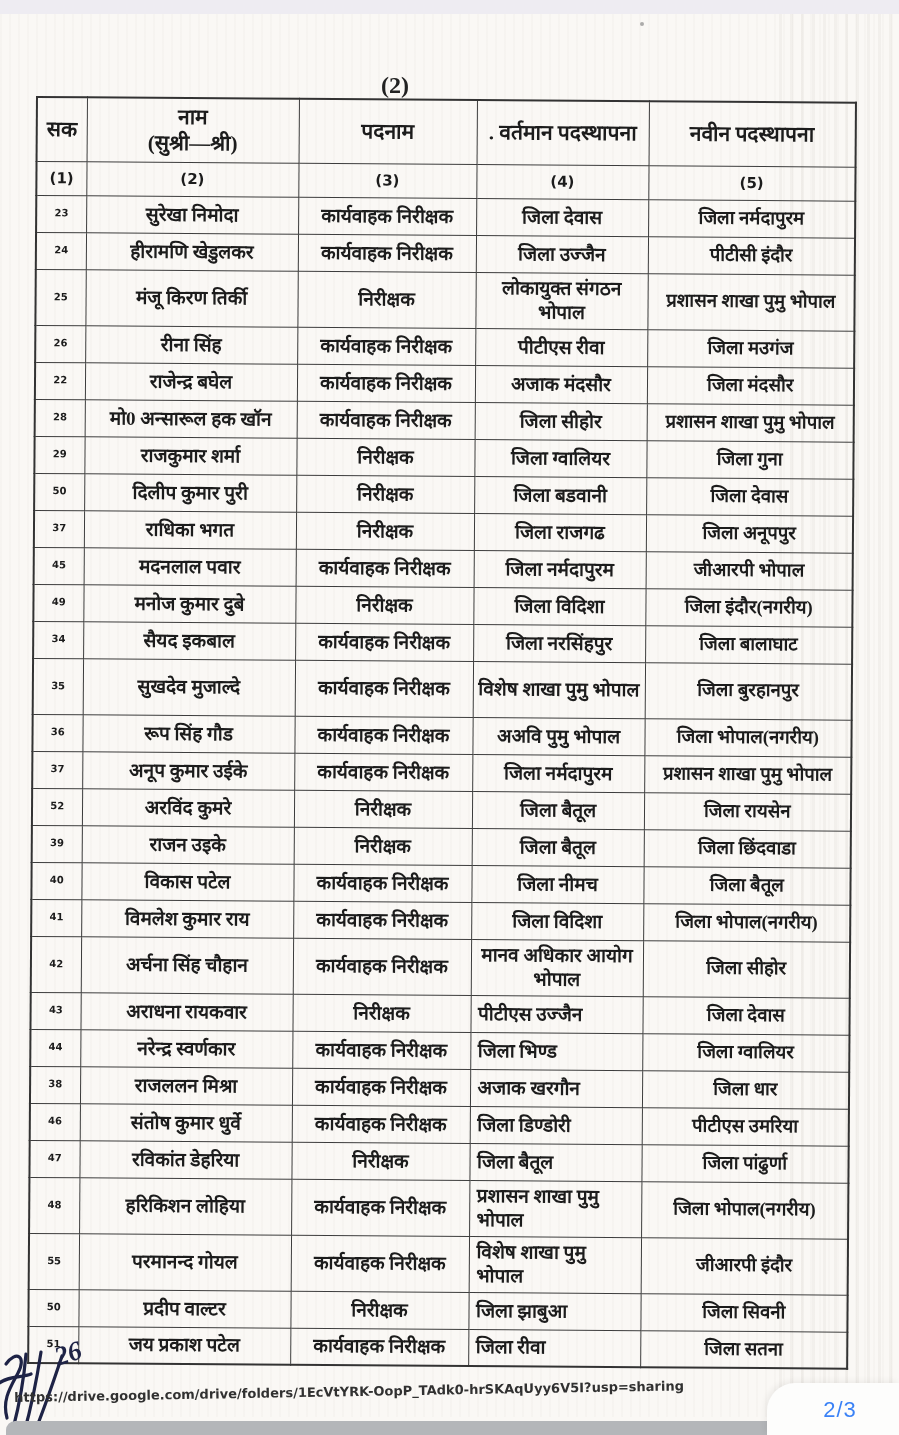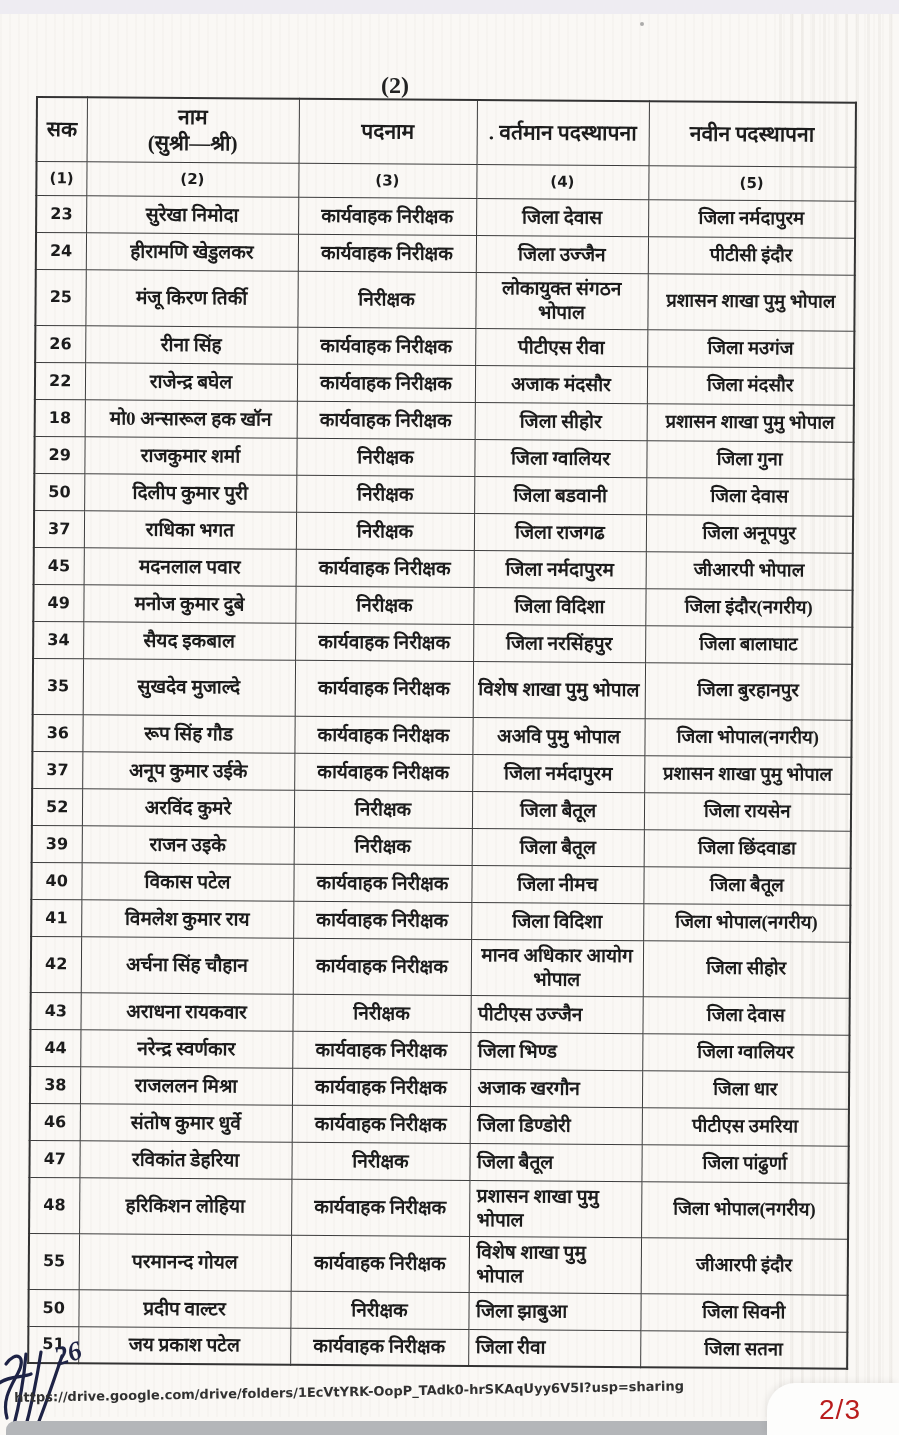--- a/index.html
+++ b/index.html
@@ -17,33 +17,33 @@
              font-weight:600;font-size:19px;}
   .doc-table th,.doc-table td{border:1.5px solid #3d3d3d;text-align:center;vertical-align:middle;
              padding:1px 4px;overflow:hidden;line-height:1.25;}
   .doc-table{border:2px solid #333;}
   .doc-table tr.hdr{height:64px;}
   .doc-table tr.hdr th{font-size:21px;font-weight:bold;}
   .doc-table tr.nums{height:34px;}
   .doc-table tr.nums td{font-family:"DejaVu Sans",sans-serif;font-size:15px;font-weight:bold;}
   .doc-table tbody tr{height:37px;}
   .doc-table tbody tr.tall{height:56px;}
-  .doc-table td.c-sn{font-family:"DejaVu Sans",sans-serif;font-size:16px;font-weight:bold;}
+  .doc-table td.c-sn{font-family:"DejaVu Sans",sans-serif;font-size:10px;font-weight:bold;}
   .doc-table td.c-current.left{text-align:left;padding-left:7px;}
   .doc-table td.c-new{font-size:18.5px;}
   .footer-url{position:absolute;left:14px;top:1390px;white-space:nowrap;
               font-family:"DejaVu Sans",sans-serif;font-weight:bold;font-size:13px;color:#313131;
               transform:rotate(-1deg);transform-origin:left top;}
   .scribble{position:absolute;left:-4px;top:1336px;pointer-events:none;}
   .bottom-bar{position:absolute;left:6px;right:0;bottom:0;height:14px;background:#b4b6b9;
               border-top-left-radius:9px;}
   .page-badge{position:absolute;right:0;bottom:0;width:132px;height:52px;background:#fdfdfc;
               border-top-left-radius:28px;display:flex;align-items:center;justify-content:center;
               box-shadow:-2px -2px 6px rgba(0,0,0,0.06);}
-  .page-badge span{font-family:"Liberation Sans",sans-serif;font-size:28px;color:#b91c1c;
+  .page-badge span{font-family:"Liberation Sans",sans-serif;font-size:22px;color:#3b82f6;
               letter-spacing:1px;margin-left:14px;margin-top:2px;}
 </style>
 </head>
 <body>
 
 <div class="screen">
   <div class="top-band"></div>
   <div class="streaks"></div>
   <div class="speck"></div>
 
@@ -106,21 +106,21 @@
           <td class="c-new">जिला मउगंज</td>
         </tr>
         <tr>
           <td class="c-sn">22</td>
           <td class="c-name">राजेन्द्र बघेल</td>
           <td class="c-designation">कार्यवाहक निरीक्षक</td>
           <td class="c-current">अजाक मंदसौर</td>
           <td class="c-new">जिला मंदसौर</td>
         </tr>
         <tr>
-          <td class="c-sn">18</td>
+          <td class="c-sn">28</td>
           <td class="c-name">मो0 अन्सारूल हक खॉन</td>
           <td class="c-designation">कार्यवाहक निरीक्षक</td>
           <td class="c-current">जिला सीहोर</td>
           <td class="c-new">प्रशासन शाखा पुमु भोपाल</td>
         </tr>
         <tr>
           <td class="c-sn">29</td>
           <td class="c-name">राजकुमार शर्मा</td>
           <td class="c-designation">निरीक्षक</td>
           <td class="c-current">जिला ग्वालियर</td>

